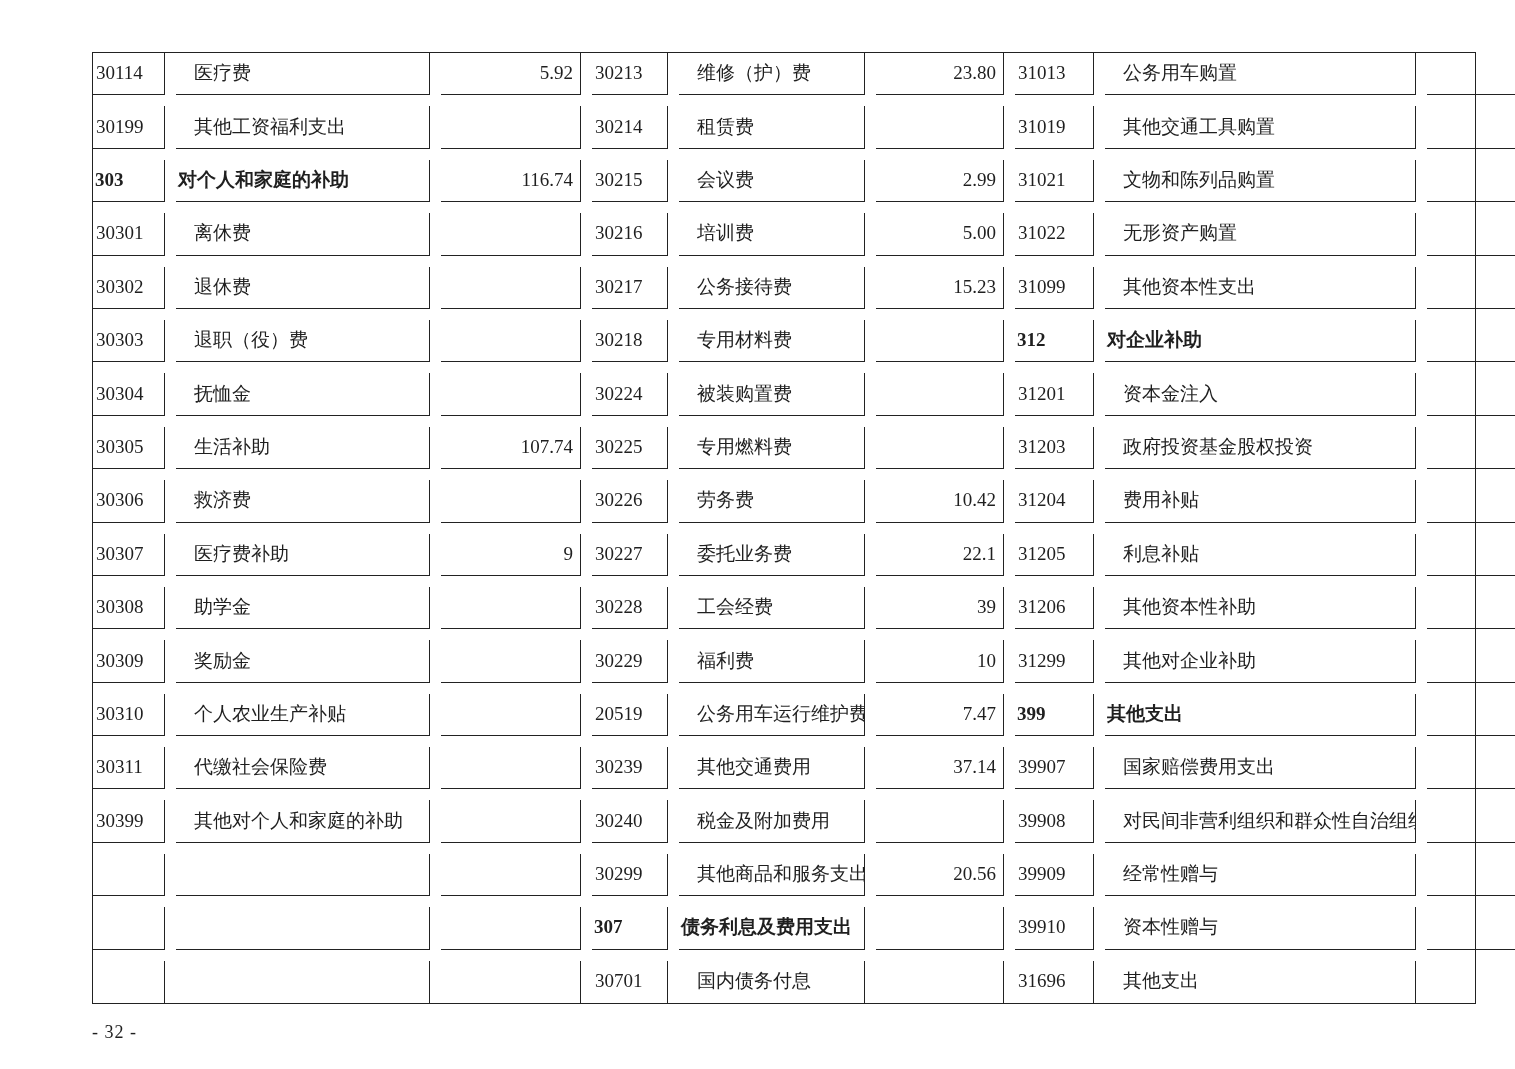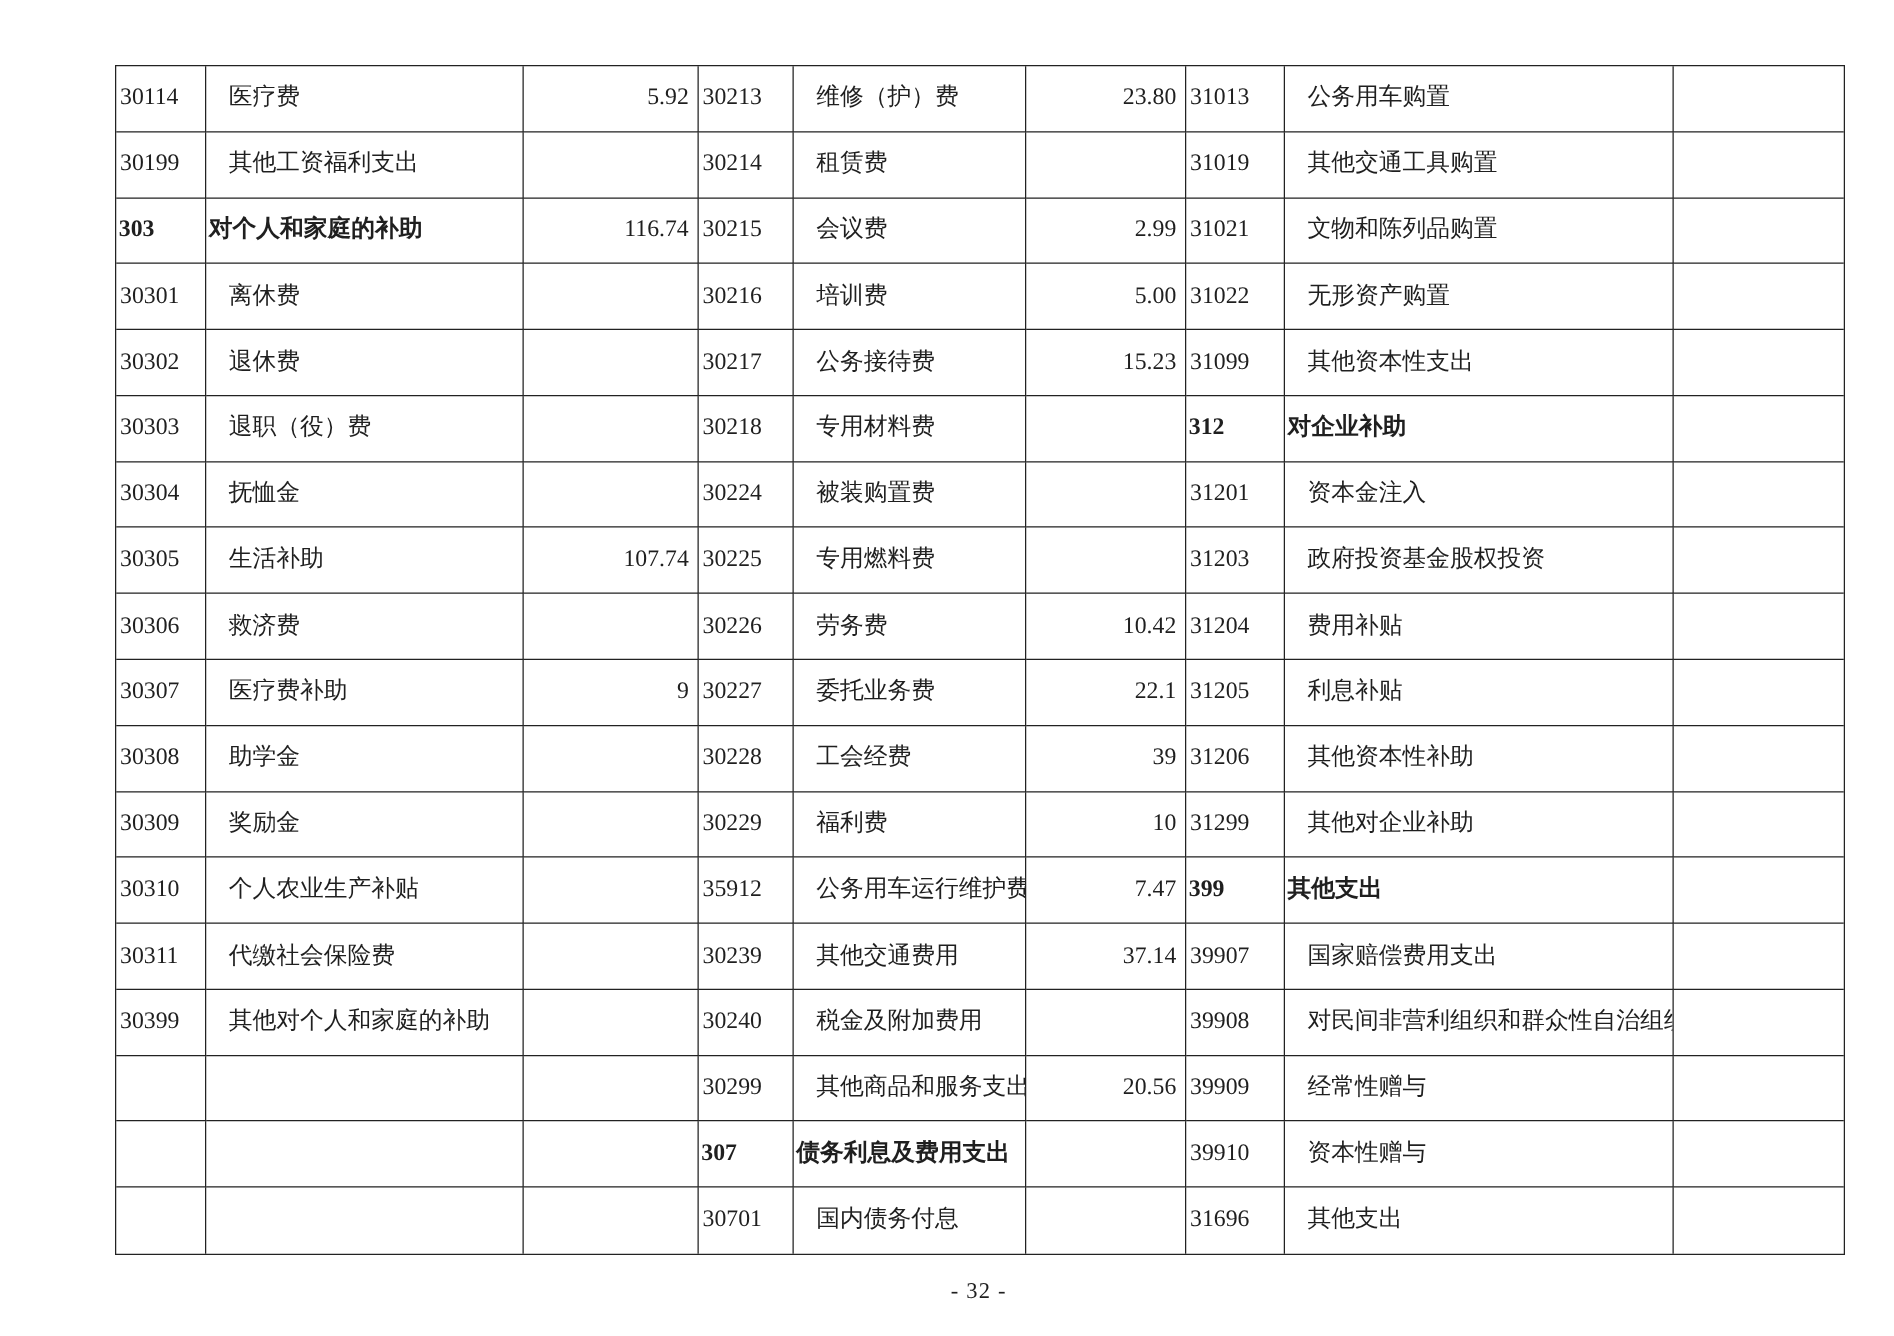--- a/index.html
+++ b/index.html
@@ -15,20 +15,21 @@
   .grid{
     position:absolute;
     left:92px;top:52px;
     width:1382px;height:950px;
     border:1px solid #222;
     display:grid;
     grid-template-columns:72px 254px 140px 76px 186px 128px 79px 311px 136px;
     grid-template-rows:repeat(18,1fr);
     box-sizing:content-box;
     background:#fff;
+    gap:11px;
   }
   .c{
     border-right:1px solid #222;
     border-bottom:1px solid #222;
     box-sizing:border-box;
     display:flex;
     align-items:center;
     font-size:19px;
     line-height:1.1;
     white-space:nowrap;
@@ -36,21 +37,20 @@
   }
   .c:nth-child(9n){border-right:none;}
   .c:nth-child(n+154){border-bottom:none;}
   .code{padding-left:3px;}
   .name{padding-left:18px;}
   .value{justify-content:flex-end;padding-right:7px;}
   .code.bold,.name.bold{font-weight:700;padding-left:2px;}
   .page-number{
     position:absolute;
     left:92px;top:1022px;width:1382px;
-    text-align:center;
     font-size:18px;
     letter-spacing:1px;
     color:#1f1f1f;
   }
 </style>
 </head>
 <body>
 
 <div class="page">
   <div class="grid" id="grid">
@@ -158,21 +158,21 @@
       <div class="c value"></div>
       <div class="c code">30229</div>
       <div class="c name">福利费</div>
       <div class="c value">10</div>
       <div class="c code">31299</div>
       <div class="c name">其他对企业补助</div>
       <div class="c value"></div>
       <div class="c code">30310</div>
       <div class="c name">个人农业生产补贴</div>
       <div class="c value"></div>
-      <div class="c code">35912</div>
+      <div class="c code">20519</div>
       <div class="c name">公务用车运行维护费</div>
       <div class="c value">7.47</div>
       <div class="c code bold">399</div>
       <div class="c name bold">其他支出</div>
       <div class="c value bold"></div>
       <div class="c code">30311</div>
       <div class="c name">代缴社会保险费</div>
       <div class="c value"></div>
       <div class="c code">30239</div>
       <div class="c name">其他交通费用</div>

